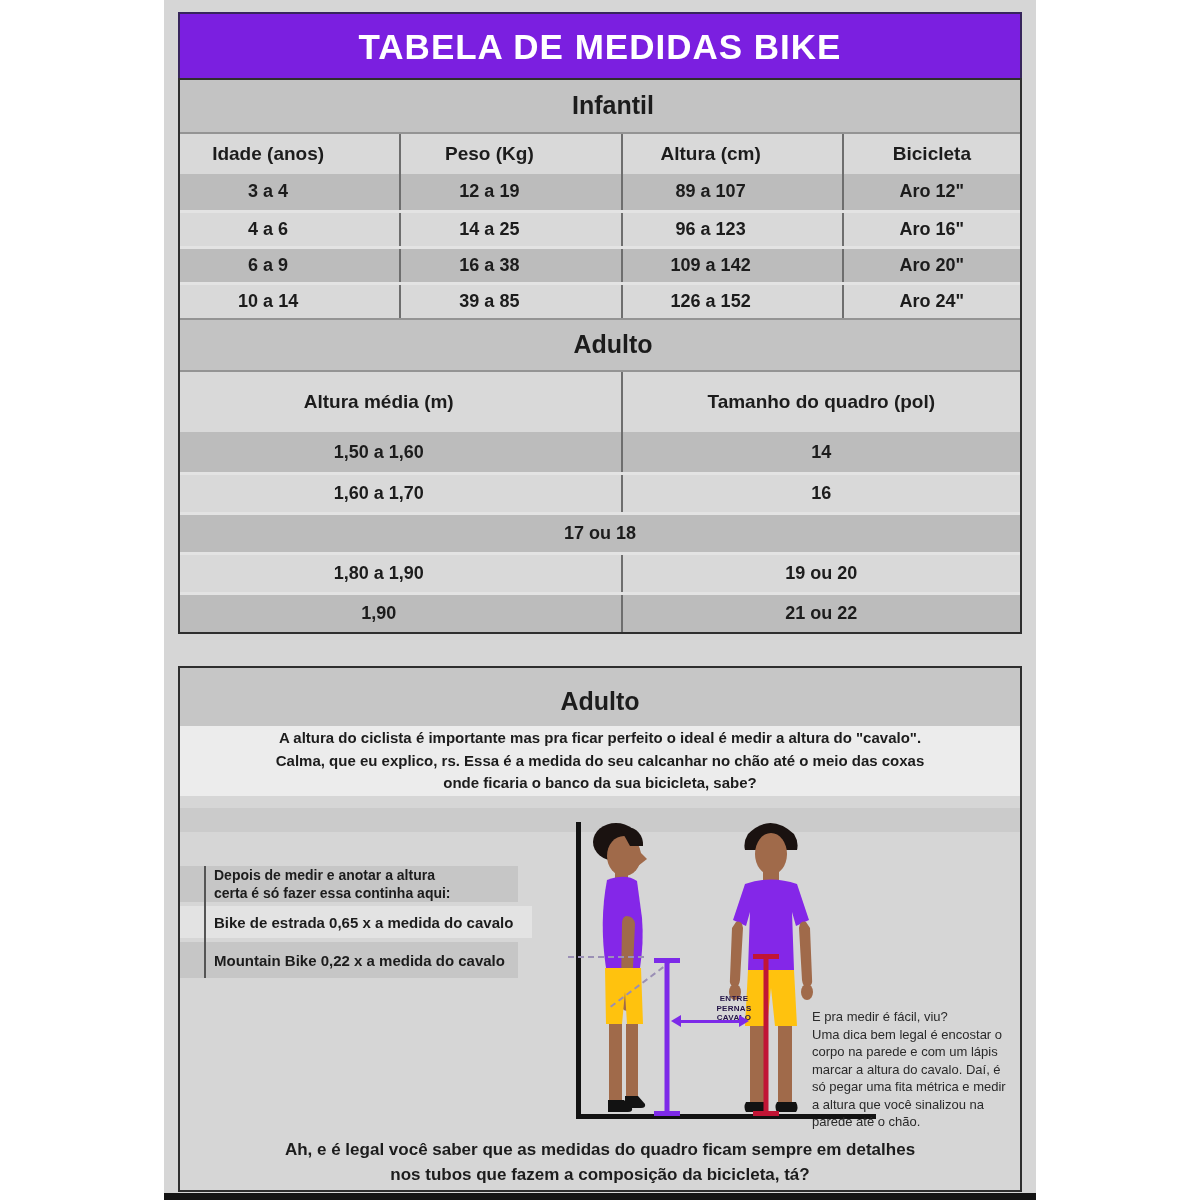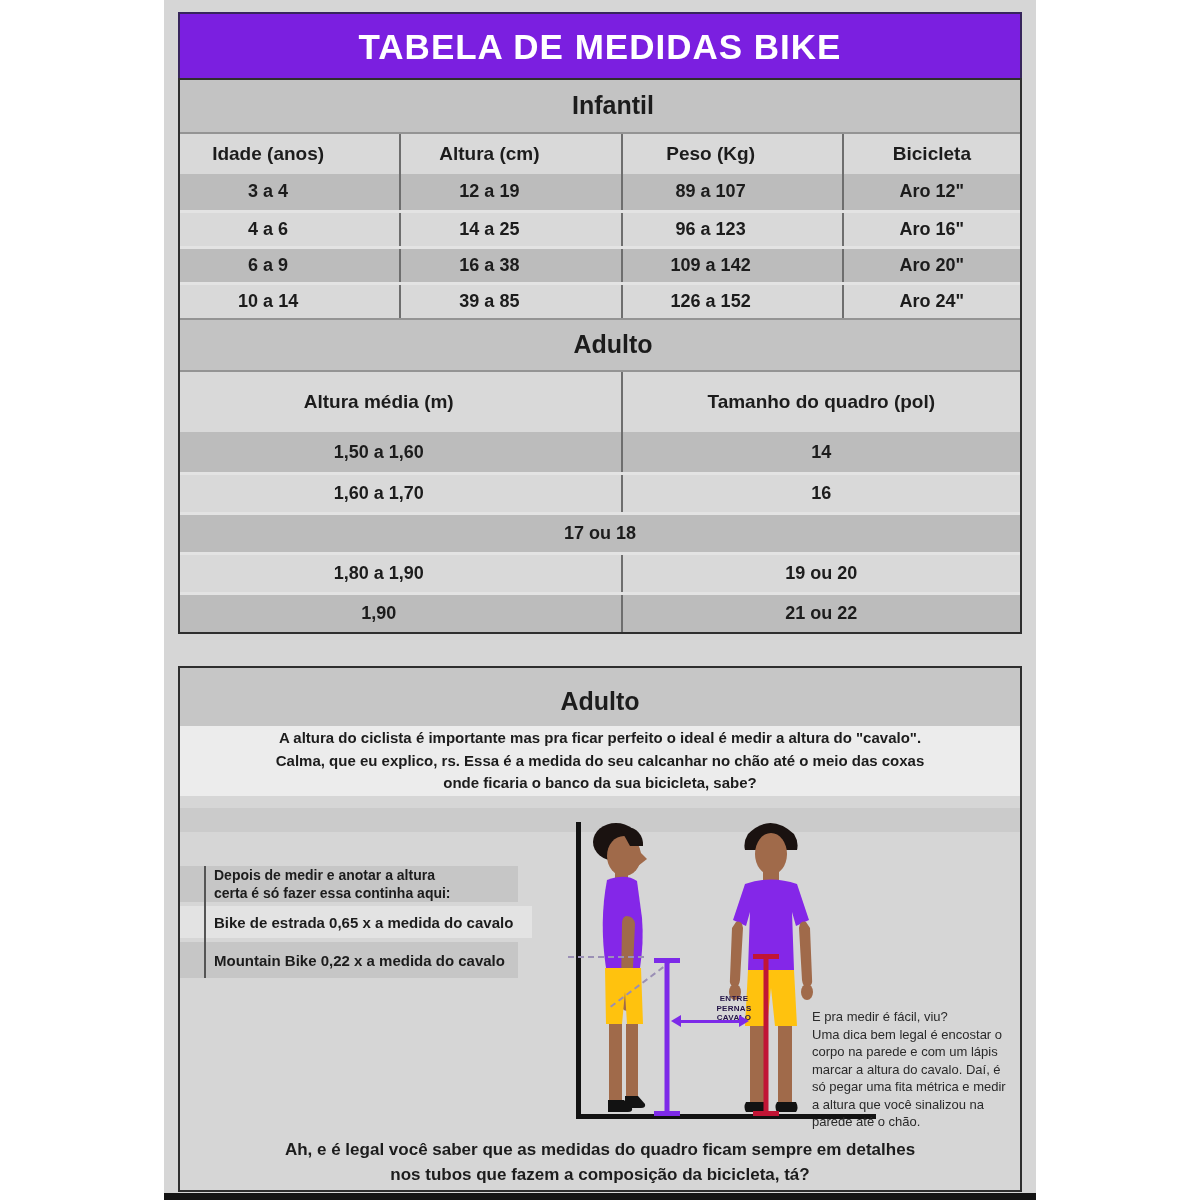--- a/index.html
+++ b/index.html
@@ -109,22 +109,22 @@
     <h1>TABELA DE MEDIDAS BIKE</h1>
   </div>
 
   <div class="panel1">
     <div class="band b1">
       <span>Infantil</span>
     </div>
     <div class="t-infantil">
       <div class="thead">
           <div class="tcell">Idade (anos)</div>
+          <div class="tcell">Peso (Kg)</div>
           <div class="tcell">Altura (cm)</div>
-          <div class="tcell">Peso (Kg)</div>
           <div class="tcell">Bicicleta</div>
         </div>
       <div>
           <div class="trow row-dark">
             <div class="tcell">3 a 4</div>
             <div class="tcell">12 a 19</div>
             <div class="tcell">89 a 107</div>
             <div class="tcell">Aro 12"</div>
           </div>
           <div class="trow row-light">

